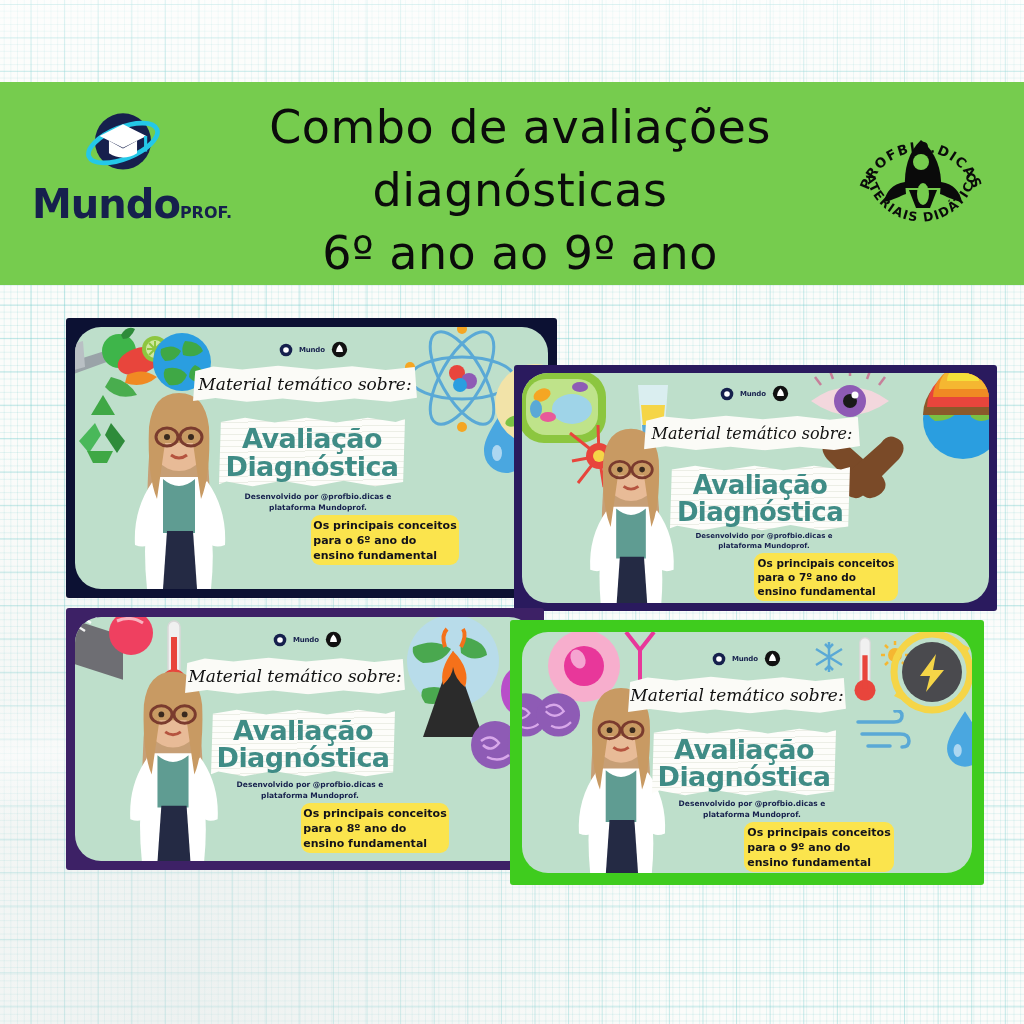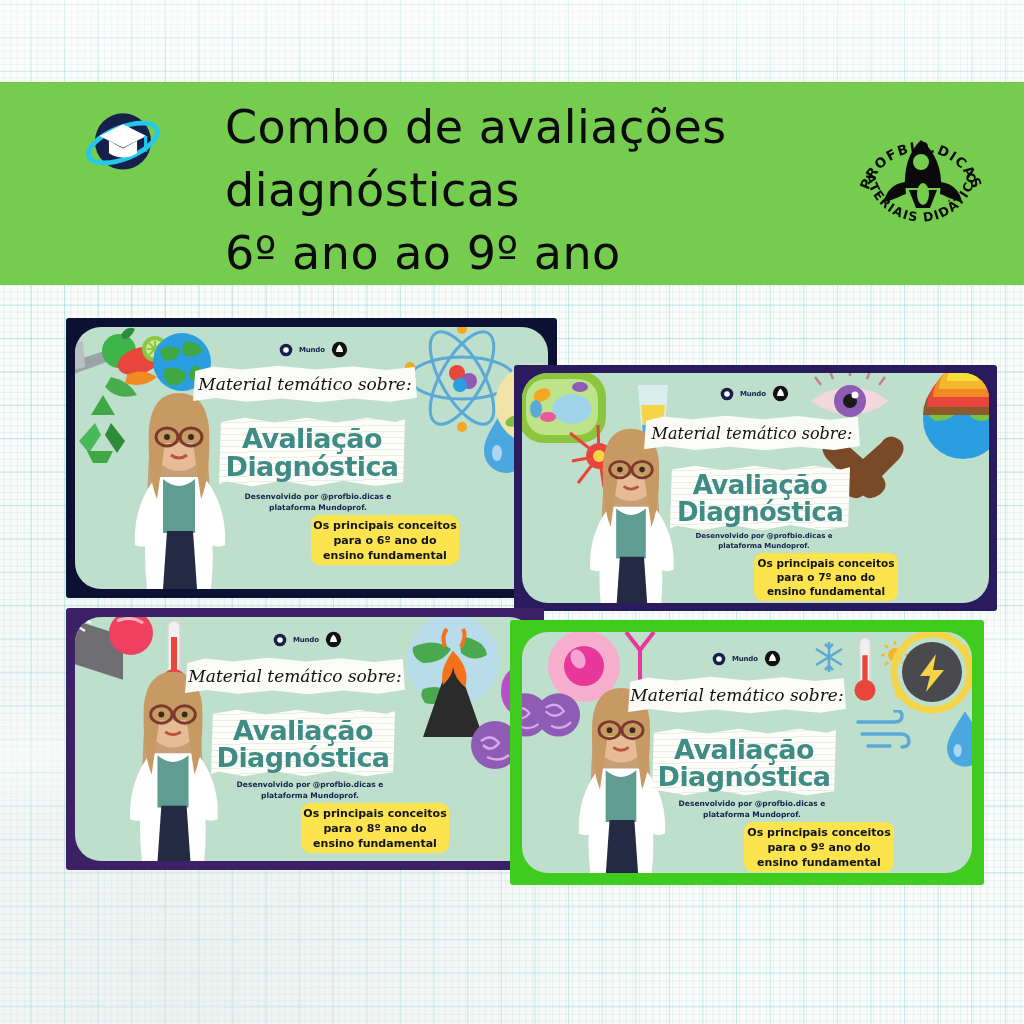--- a/index.html
+++ b/index.html
@@ -29,21 +29,21 @@
     pointer-events:none;
   }
 
   
   #band{
     position:absolute;left:0;top:82px;width:1024px;height:203px;
     background:#76cc4e;
   }
   #band-title{
     position:absolute;left:225px;top:14px;width:590px;
-    color:#0b0b0b;
+    text-align:center;color:#0b0b0b;
     font-family:"DejaVu Sans",sans-serif;
     font-size:46px;line-height:63px;font-weight:400;
     letter-spacing:.5px;white-space:pre-line;
   }
 
   
   #mundo-logo{position:absolute;left:32px;top:22px;width:190px;height:160px;}
   #mundo-mark{position:absolute;left:52px;top:0px;width:78px;height:78px;}
   #mundo-word{
     position:absolute;left:0;top:78px;width:190px;text-align:center;
@@ -97,21 +97,21 @@
   .devnote{
     position:absolute;text-align:center;color:#16204d;
     font-family:"DejaVu Sans",sans-serif;font-weight:bold;
     white-space:pre-line;
   }
   .yellowbox{
     position:absolute;background:#fbe44d;border-radius:9px;
     display:flex;align-items:center;justify-content:center;
   }
   .yellowbox span{
-    text-align:center;color:#12121a;white-space:pre-line;
+    text-align:left;color:#12121a;white-space:pre-line;
     font-family:"DejaVu Sans",sans-serif;font-weight:bold;
   }
 
   
   .teacher{position:absolute;}
 
   
   .sticker{position:absolute;}
 </style>
 </head>
@@ -123,20 +123,21 @@
 <div id="band">
 
   <div id="mundo-logo">
     <svg id="mundo-mark" viewBox="0 0 100 100">
       <circle cx="50" cy="48" r="36" fill="#16204d"></circle>
       <ellipse cx="50" cy="50" rx="47" ry="20" transform="rotate(-22 50 50)" fill="none" stroke="#24c8e8" stroke-width="6"></ellipse>
       <path d="M50 26 L80 41 L50 56 L20 41 Z" fill="#ffffff"></path>
       <path d="M32 47 L32 63 Q50 74 68 63 L68 47 L50 57 Z" fill="#ffffff"></path>
       <rect x="77" y="41" width="4" height="20" fill="#24c8e8"></rect>
     </svg>
+    <div id="mundo-word"><span>Mundo</span><span class="sm">PROF.</span></div>
   </div>
 
   <div id="band-title">Combo de avaliações
 diagnósticas
 6º ano ao 9º ano</div>
 
   <svg id="profbio-badge" viewBox="0 0 150 150">
     <defs>
       <path id="arcTop" d="M22,88 A55,55 0 0 1 128,88" fill="none"></path>
       <path id="arcBot" d="M20,72 A56,56 0 0 0 130,72" fill="none"></path>

